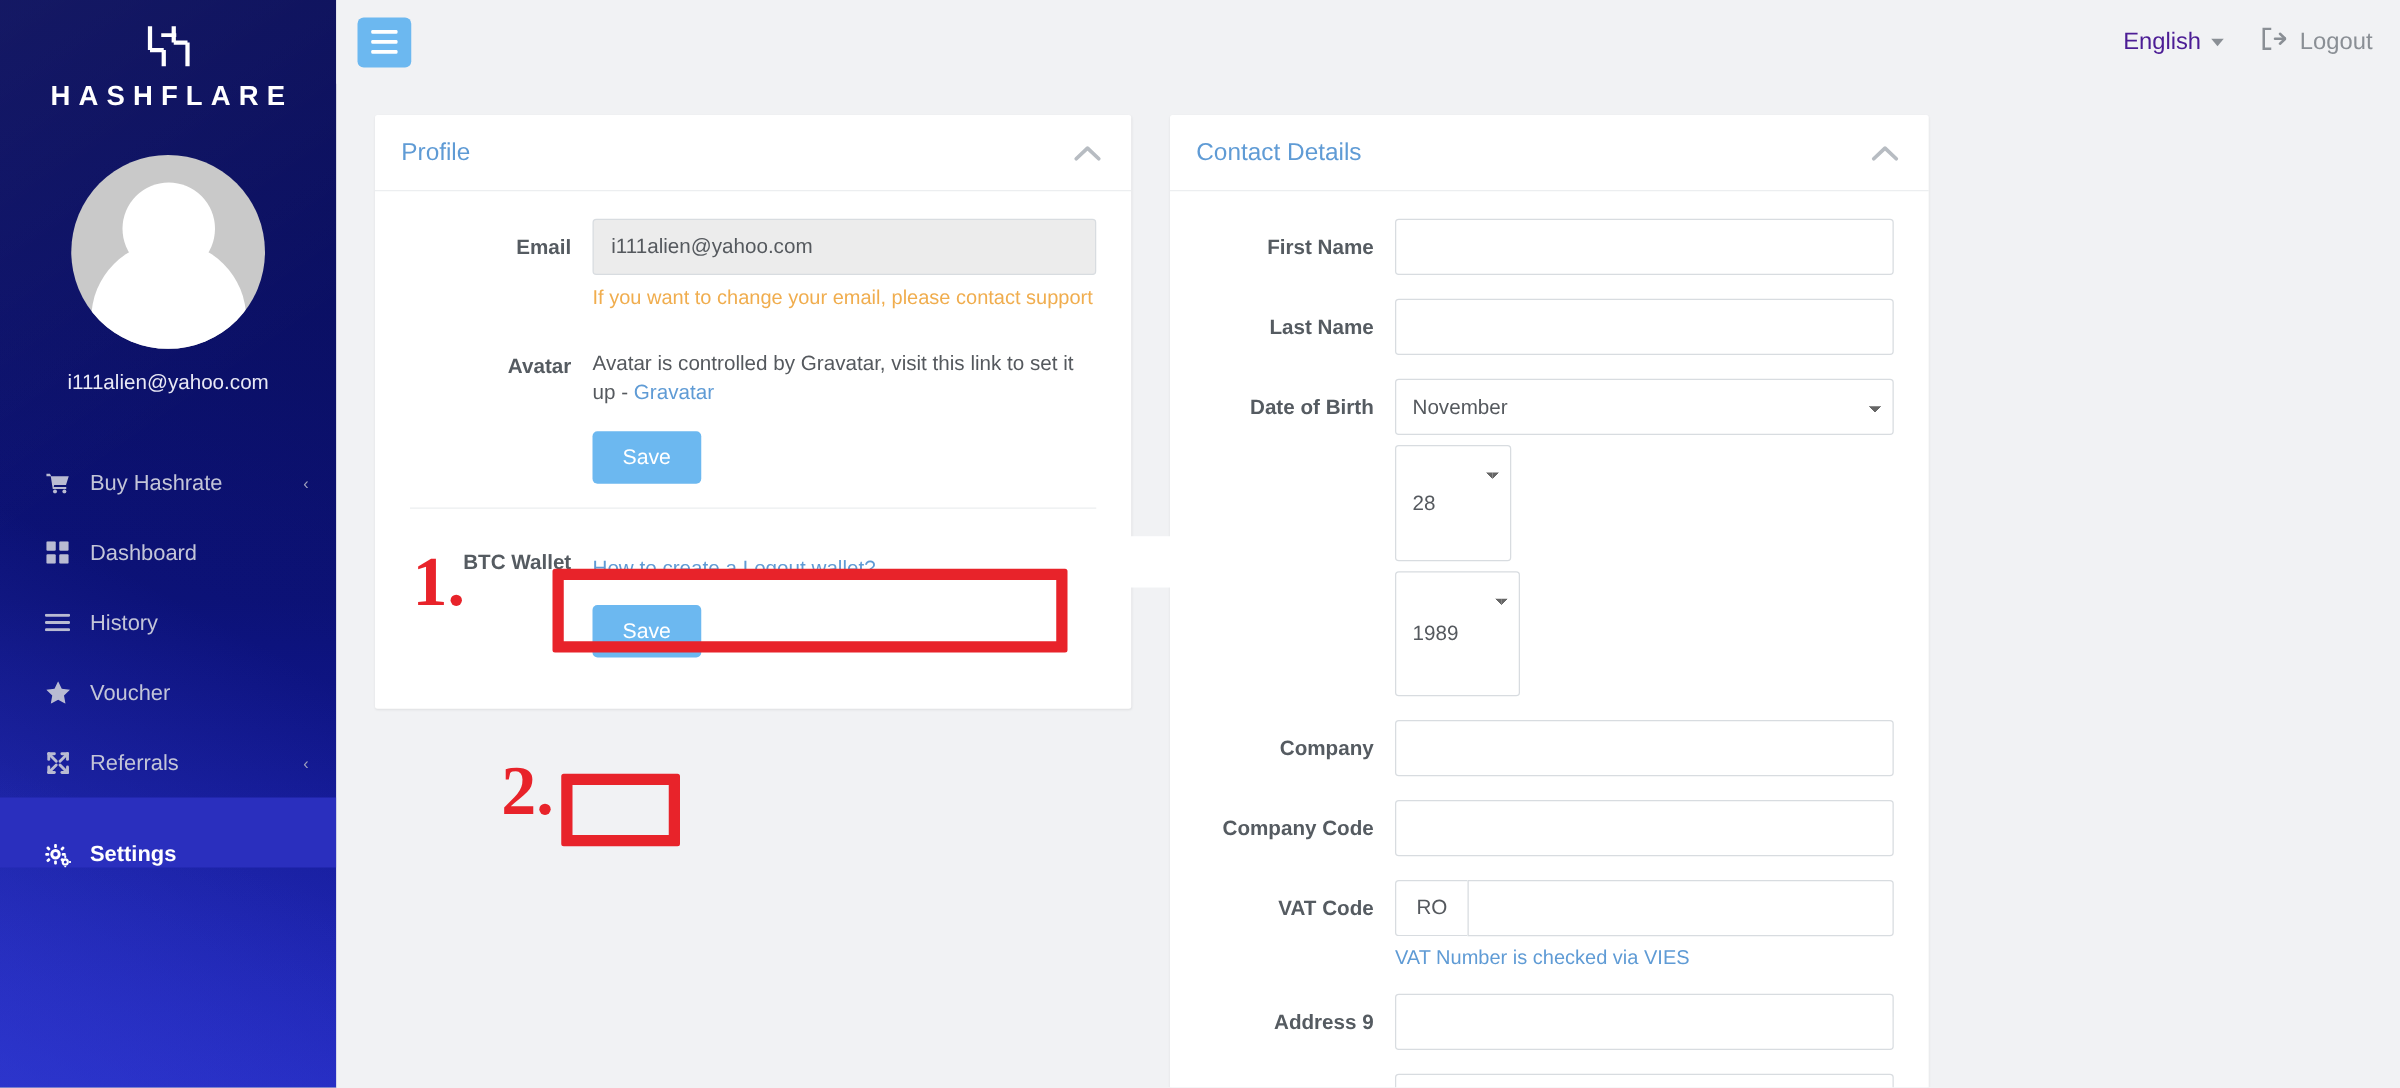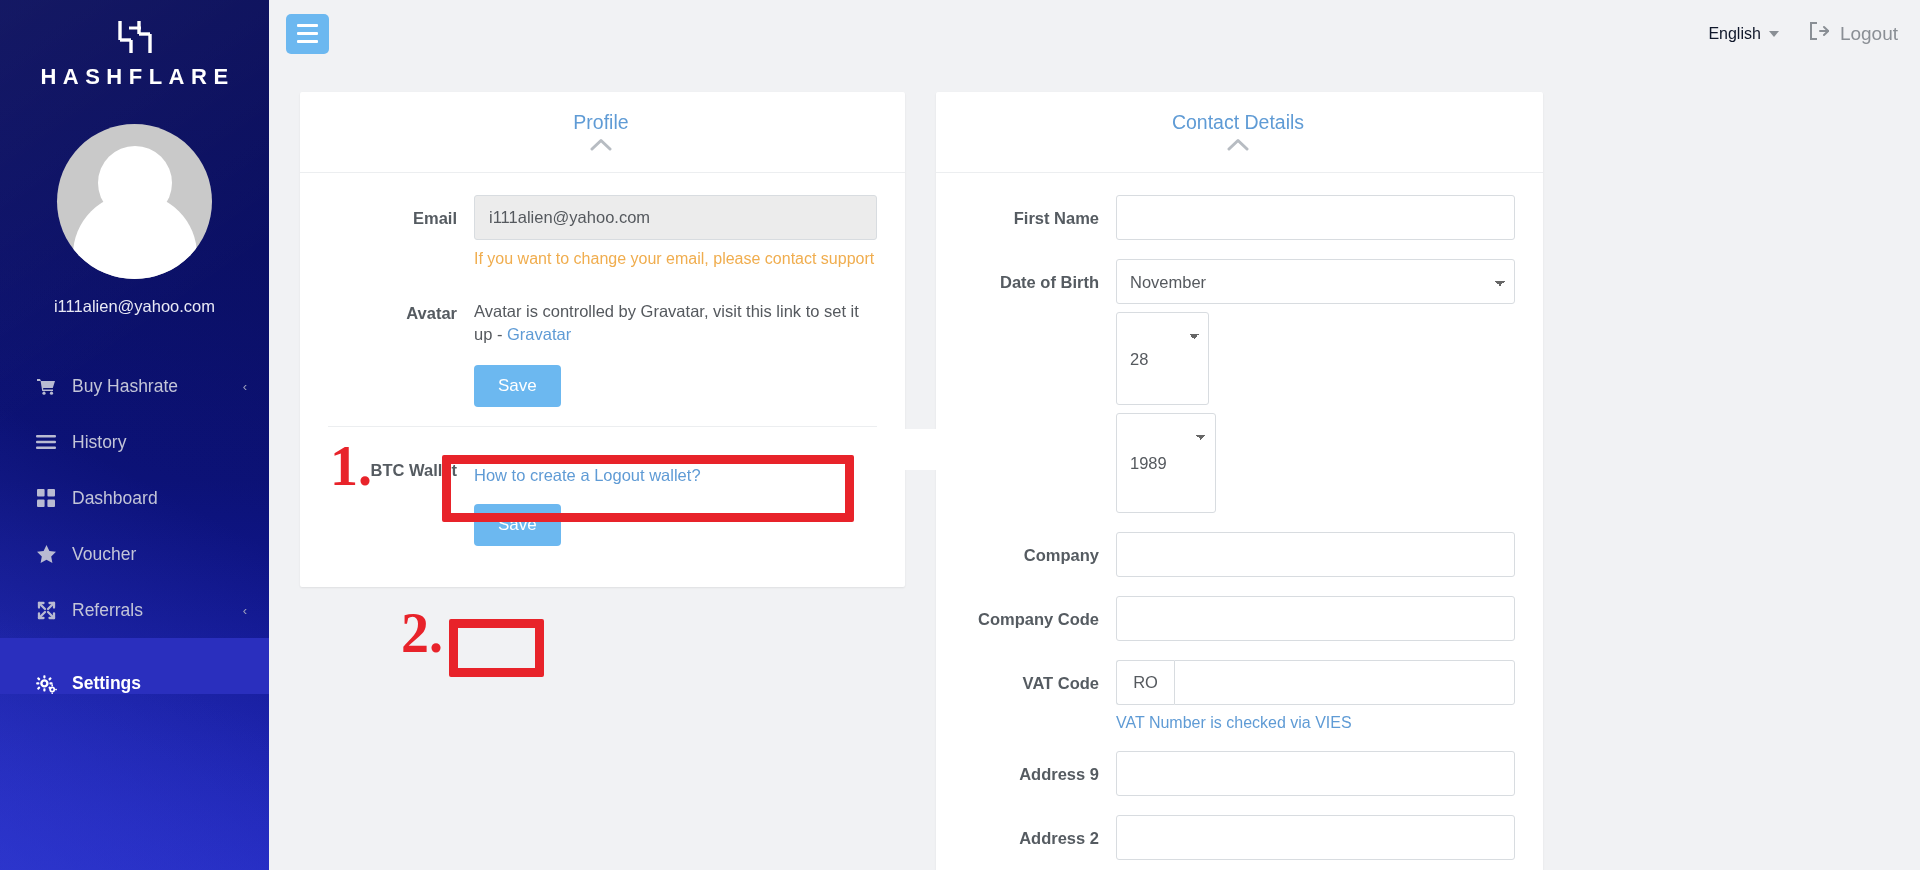--- a/index.html
+++ b/index.html
@@ -75,35 +75,35 @@
     height: 67px; display: flex; align-items: center;
     padding: 0 22px 0 17px; background: #f1f2f4;
   }
   .burger {
     width: 43px; height: 40px; border-radius: 5px; background: #6cb8f0;
     display: flex; flex-direction: column; align-items: center; justify-content: center;
     gap: 5px; cursor: pointer; border: none;
   }
   .burger i { display: block; width: 21px; height: 3px; background: #fff; border-radius: 1px; }
   .top-right { margin-left: auto; display: flex; align-items: center; gap: 30px; }
-  .lang { color: #0f172a; font-size: 16px; display: flex; align-items: center; gap: 8px; cursor: pointer;}
+  .lang { color: #4c1d95; font-size: 19px; display: flex; align-items: center; gap: 8px; cursor: pointer;}
   .caret { width:0;height:0;border-left:5px solid transparent;border-right:5px solid transparent;border-top:6px solid #8a8f95; }
   .logout { color: #8a8f95; font-size: 19px; display: flex; align-items: center; gap: 11px; cursor: pointer;}
 
   
   .content { display: flex; gap: 31px; padding: 25px 28px 0 31px; align-items: flex-start; }
   .panel {
     background: #fff; border-radius: 2px;
     box-shadow: 0 1px 2px rgba(0,0,0,0.08);
   }
   .panel.left { width: 605px; }
   .panel.right { width: 607px; }
   .panel-head {
     display: flex; align-items: center; justify-content: space-between;
-    padding: 19px 24px 18px 21px; border-bottom: 1px solid #eceef0; flex-direction: column;
+    padding: 19px 24px 18px 21px; border-bottom: 1px solid #eceef0;
   }
   .panel-title { color: #5f9bd5; font-size: 19.5px; }
   .collapse-chev { color: #b7bcc2; font-size: 20px; cursor: pointer; line-height: 1; }
   .panel-body { padding: 22px 28px 22px 14px; }
 
   .frow { display: flex; align-items: flex-start; margin-bottom: 19px; justify-content: center; }
   .flabel {
     width: 160px; flex: 0 0 160px; text-align: right;
     font-size: 16.5px; font-weight: bold; color: #555b61;
     padding-top: 12px; padding-right: 17px; line-height: 1.35;
@@ -198,40 +198,40 @@
             <circle cx="7" cy="15.2" r="1.6"></circle>
               <circle cx="14.5" cy="15.2" r="1.6"></circle>
           </svg>
         </span>
         <span class="nlabel">Buy Hashrate</span>
         <span class="chev">‹</span>
       </div>
 
       <div class="nav-item">
         <span class="nic">
-          <svg width="20" height="14" viewBox="0 0 20 14" fill="#b9bbd2">
-            <rect x="0" y="0" width="20" height="2.4" rx="1"></rect>
-            <rect x="0" y="5.8" width="20" height="2.4" rx="1"></rect>
-            <rect x="0" y="11.6" width="20" height="2.4" rx="1"></rect>
-          </svg>
-        </span>
-        <span class="nlabel">History</span>
-        <span class="chev"></span>
-      </div>
-
-      <div class="nav-item">
-        <span class="nic">
           <svg width="18" height="18" viewBox="0 0 18 18" fill="#b9bbd2">
             <rect x="0" y="0" width="7.6" height="7.6" rx="1"></rect>
               <rect x="10.4" y="0" width="7.6" height="7.6" rx="1"></rect>
             <rect x="0" y="10.4" width="7.6" height="7.6" rx="1"></rect>
               <rect x="10.4" y="10.4" width="7.6" height="7.6" rx="1"></rect>
           </svg>
         </span>
         <span class="nlabel">Dashboard</span>
+        <span class="chev"></span>
+      </div>
+
+      <div class="nav-item">
+        <span class="nic">
+          <svg width="20" height="14" viewBox="0 0 20 14" fill="#b9bbd2">
+            <rect x="0" y="0" width="20" height="2.4" rx="1"></rect>
+            <rect x="0" y="5.8" width="20" height="2.4" rx="1"></rect>
+            <rect x="0" y="11.6" width="20" height="2.4" rx="1"></rect>
+          </svg>
+        </span>
+        <span class="nlabel">History</span>
         <span class="chev"></span>
       </div>
 
       <div class="nav-item">
         <span class="nic">
           <svg width="19" height="18" viewBox="0 0 19 18" fill="#b9bbd2">
             <path d="M9.5 0l2.9 5.9 6.6.9-4.8 4.6 1.2 6.5-5.9-3.1-5.9 3.1 1.2-6.5L0 6.8l6.6-.9z"></path>
           </svg>
         </span>
         <span class="nlabel">Voucher</span>
@@ -369,20 +369,24 @@
               </svg>
           </div>
         </div>
         <div class="panel-body" style="padding:22px 28px 22px 8px;">
 
           <div class="frow">
             <div class="flabel" style="width:172px;flex:0 0 172px;">First Name</div>
             <div class="fctl"><input class="inp" type="text" value="" style=""></div>
           </div>
 
+          <div class="frow">
+            <div class="flabel" style="width:172px;flex:0 0 172px;">Last Name</div>
+            <div class="fctl"><input class="inp" type="text" value="" style=""></div>
+          </div>
 
           <div class="frow">
             <div class="flabel" style="width:172px;flex:0 0 172px;">Date of Birth</div>
             <div class="fctl">
               <div class="dob">
                 <select class="sel month">
                   <option>November</option>
                 </select>
                 <select class="sel day">
                   <option>28</option>

